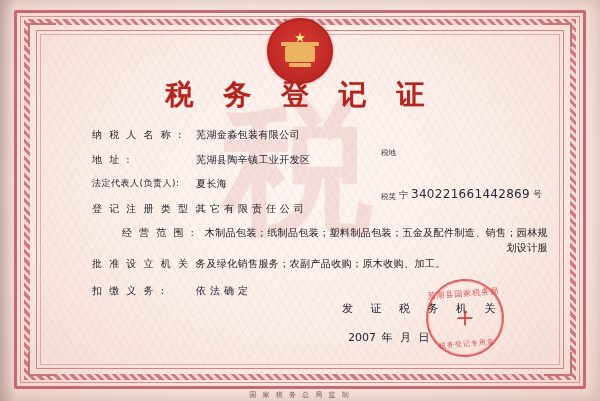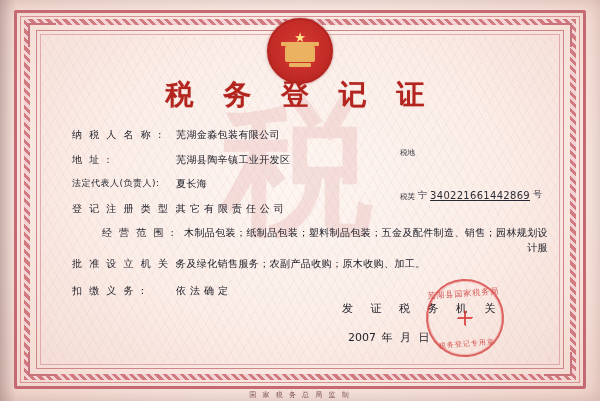--- a/index.html
+++ b/index.html
@@ -172,32 +172,31 @@
     gap: 3px;
   }
   .taxno .lbl {
     display: inline-block;
     line-height: 1.05;
     font-size: 9px;
     color: #2f2f3a;
   }
   .taxno .lbl small { display: block; margin-top: 36px; }
   .taxno .val {
-    font-size: 10px;
+    font-size: 12px;
     letter-spacing: .3px;
     color: #2a2a36;
     border-bottom: 0;
-    text-decoration: underline;
   }
   .taxno .suffix { font-size: 9px; }
 
   
   .body {
     position: absolute;
-    left: 72px;
+    left: 92px;
     right: 52px;
     top: 128px;
   }
   .row {
     display: flex;
     align-items: flex-start;
     margin-bottom: 10px;
     font-size: 10px;
     color: #23232e;
   }

